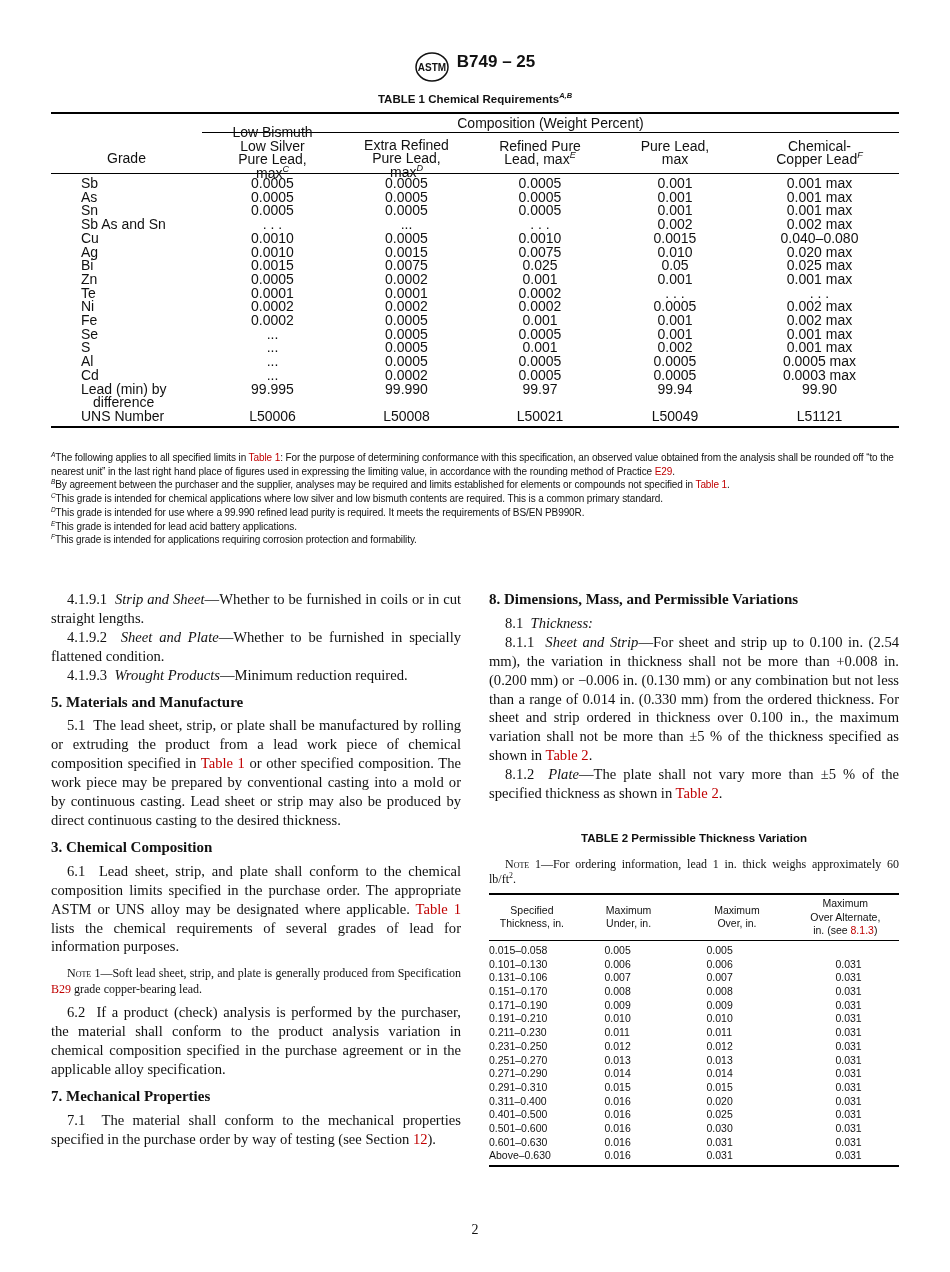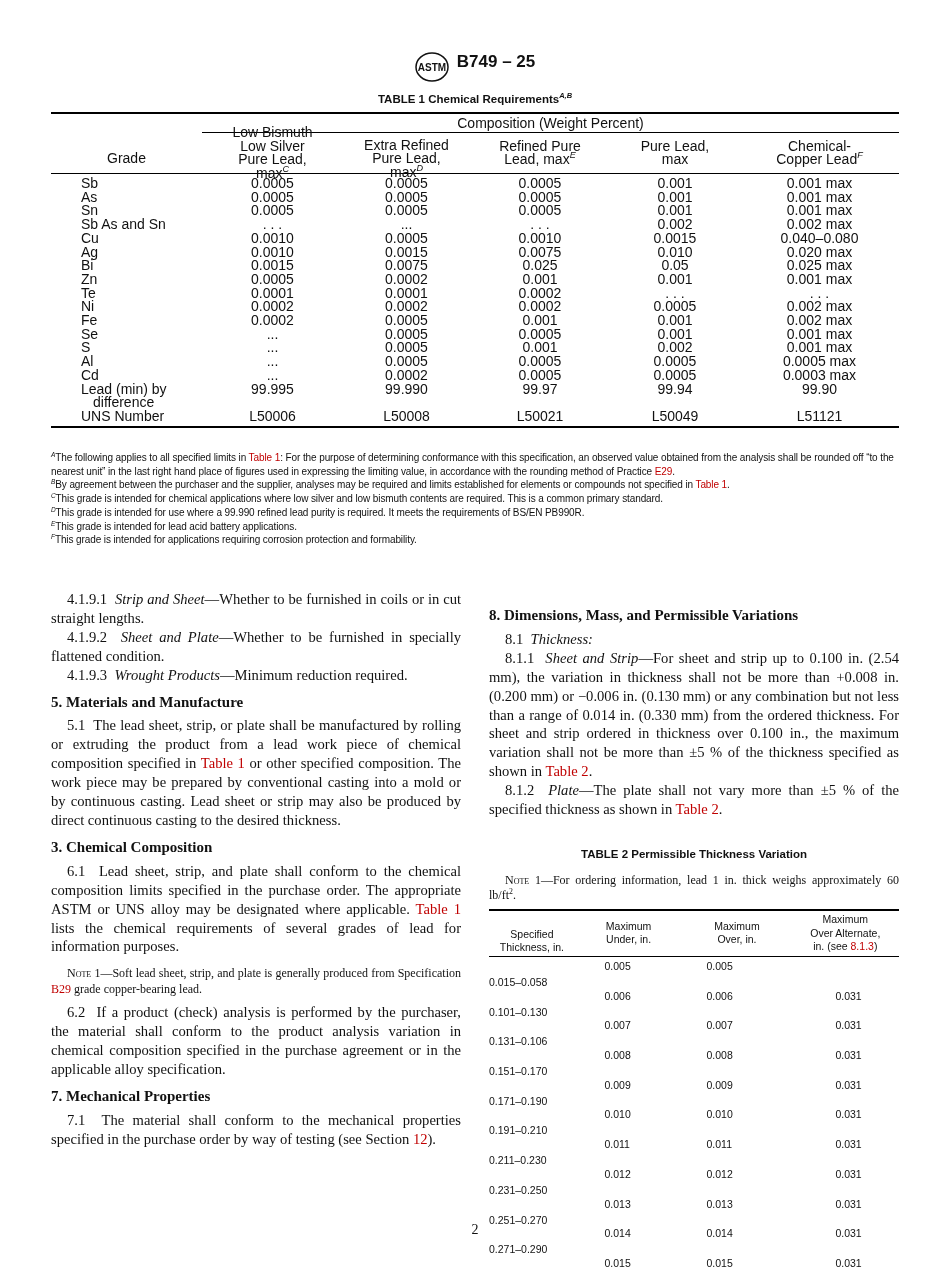--- a/index.html
+++ b/index.html
@@ -42,21 +42,21 @@
   .note { font-size: 12px; line-height: 15.5px; text-indent: 16px; margin: 10px 0 6px 0; }
   .note .sc { font-variant: small-caps; }
 
   
   .t2-title { text-align: center; font-family: "Liberation Sans", sans-serif; font-weight: bold; font-size: 11.5px; margin-top: 26px; margin-bottom: 9px; }
   .t2-note { font-size: 12px; line-height: 15.5px; text-indent: 16px; margin-bottom: 5px; }
   .t2 { font-family: "Liberation Sans", sans-serif; font-size: 10.5px; border-top: 2px solid #000; border-bottom: 2px solid #000; }
   .t2 .hdr { display: flex; height: 46px; border-bottom: 1px solid #000; }
   .t2 .hcell { display: flex; align-items: center; justify-content: center; text-align: center; line-height: 13.5px; }
   .t2 .row { display: flex; line-height: 13.7px; text-align: left; }
-  .t2 .d0 { width: 110px; margin-top: 16px; }
+  .t2 .d0 { width: 110px; }
   .t2 .d1 { width: 110px; padding-left: 20px; }
   .t2 .d2 { width: 110px; padding-left: 20px; }
   .t2 .d3 { width: 80px; padding-left: 50px; }
   .t2 .hdr .d0 { width: 88px; }
   .t2 .hdr .d1 { width: 110px; padding-left: 0; }
   .t2 .hdr .d2 { width: 112px; padding-left: 0; }
   .t2 .hdr .d3 { width: 100px; padding-left: 0; }
   .t2 .body { padding: 3px 0 2px 0; }
   .t2 .body .d0 { width: 113px; }
   .t2 .body .d1 { width: 110px; padding-left: 17px; }
@@ -257,21 +257,21 @@
   <p class="p-ind"><span>5.1</span>&nbsp; <span>The lead sheet, strip, or plate shall be manufactured by rolling or extruding the product from a lead work piece of chemical composition specified in </span><a class="link">Table 1</a><span> or other specified composition. The work piece may be prepared by conventional casting into a mold or by continuous casting. Lead sheet or strip may also be produced by direct continuous casting to the desired thickness.</span></p>
   <div class="h2">3.  Chemical Composition</div>
   <p class="p-ind"><span>6.1</span>&nbsp; <span>Lead sheet, strip, and plate shall conform to the chemical composition limits specified in the purchase order. The appropriate ASTM or UNS alloy may be designated where applicable. </span><a class="link">Table 1</a><span> lists the chemical requirements of several grades of lead for information purposes.</span></p>
   <p class="note"><span class="sc">Note</span> <span>1</span><span>—Soft lead sheet, strip, and plate is generally produced from Specification </span><a class="link">B29</a><span> grade copper-bearing lead.</span></p>
   <p class="p-ind"><span>6.2</span>&nbsp; <span>If a product (check) analysis is performed by the purchaser, the material shall conform to the product analysis variation in chemical composition specified in the purchase agreement or in the applicable alloy specification.</span></p>
   <div class="h2">7.  Mechanical Properties</div>
   <p class="p-ind"><span>7.1</span>&nbsp; <span>The material shall conform to the mechanical properties specified in the purchase order by way of testing (see Section </span><a class="link">12</a><span>).</span></p>
 </div>
 
 <div class="col col-right">
-  <div class="h2" style="margin-top:16px;">8.  Dimensions, Mass, and Permissible Variations</div>
+  <div class="h2" style="margin-top:0;">8.  Dimensions, Mass, and Permissible Variations</div>
   <p class="p-ind"><span>8.1</span>&nbsp; <i>Thickness:</i></p>
   <p class="p-ind"><span>8.1.1</span>&nbsp; <i>Sheet and Strip</i><span>—For sheet and strip up to 0.100 in. (2.54 mm), the variation in thickness shall not be more than +0.008 in. (0.200 mm) or −0.006 in. (0.130 mm) or any combination but not less than a range of 0.014 in. (0.330 mm) from the ordered thickness. For sheet and strip ordered in thickness over 0.100 in., the maximum variation shall not be more than ±5 % of the thickness specified as shown in </span><a class="link">Table 2</a><span>.</span></p>
   <p class="p-ind"><span>8.1.2</span>&nbsp; <i>Plate</i><span>—The plate shall not vary more than ±5 % of the specified thickness as shown in </span><a class="link">Table 2</a><span>.</span></p>
 
   <div class="t2-title">TABLE 2 Permissible Thickness Variation</div>
   <p class="t2-note"><span style="font-variant:small-caps;">Note</span> <span>1</span><span>—For ordering information, lead 1 in. thick weighs approximately 60 lb/ft</span><sup style="font-style:normal;">2</sup><span>.</span></p>
 
   <div class="t2">
     <div class="hdr">
       <div class="hcell d0">

